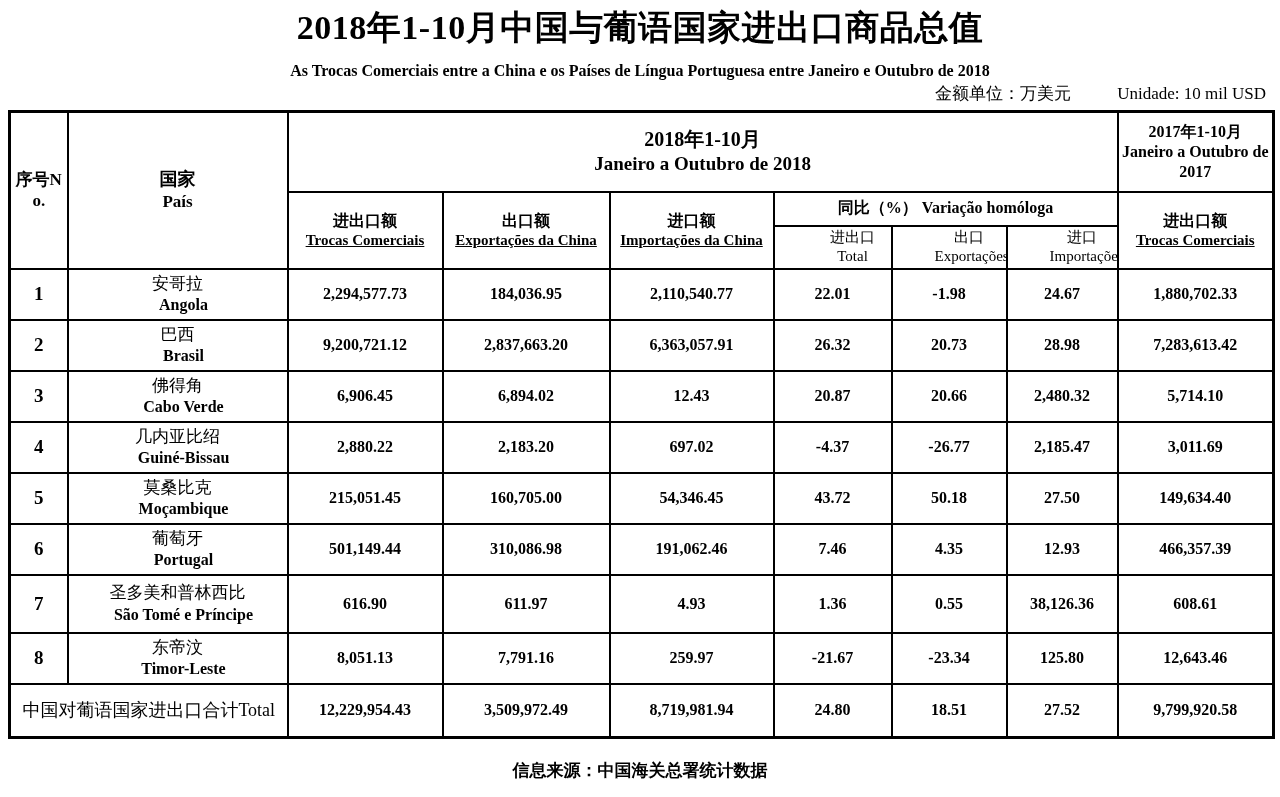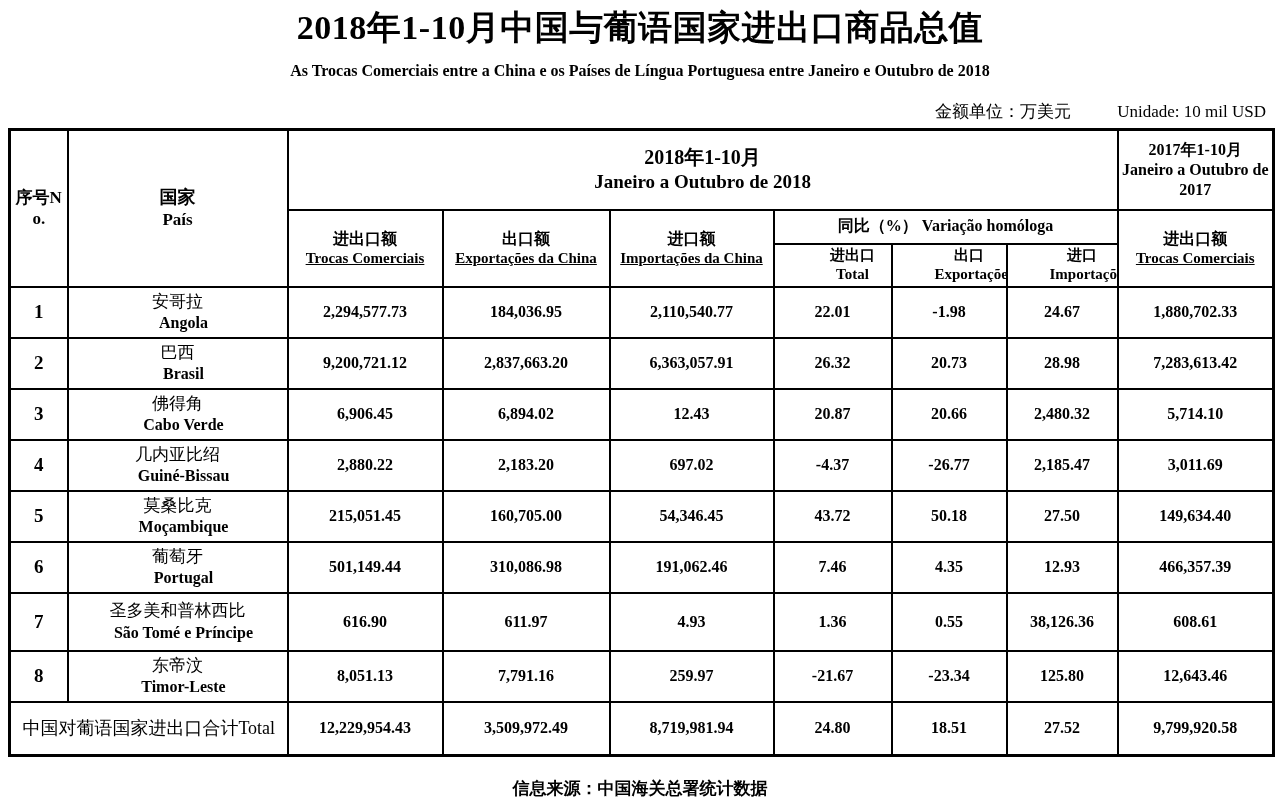--- a/index.html
+++ b/index.html
@@ -21,21 +21,21 @@
   }
   .subtitle {
     text-align: center;
     font-size: 16px;
     font-weight: bold;
     margin-top: 11px;
   }
   .unit-line {
     text-align: right;
     font-size: 17px;
-    margin-top: 20px;
+    margin-top: 2px;
     padding-right: 14px;
   }
   .unit-line .unit-pt { margin-left: 42px; }
 
   table.trade {
     border-collapse: collapse;
     table-layout: fixed;
     width: 1264px;
     margin: 5px 0 0 8px;
     border: 3px solid #000;
@@ -55,21 +55,21 @@
   tr.r-data-tall{ height: 58px; }
   tr.r-total    { height: 54px; }
 
   .no-head { font-size: 17px; font-weight: bold; word-break: break-all; line-height: 1.25; }
   .zh-head { font-size: 16px; font-weight: bold; line-height: 1.25; }
   .pt-head { font-size: 15px; font-weight: bold; line-height: 1.25; text-decoration: underline; }
   .period-zh { font-size: 20px; font-weight: bold; line-height: 1.3; }
   .period-pt { font-size: 19px; font-weight: bold; line-height: 1.3; }
   .p2017 div { font-size: 16px; font-weight: bold; line-height: 1.25; }
   .yoy-head { font-size: 16px; font-weight: bold; }
-  .yoy-sub div { font-size: 15px; font-weight: bold; line-height: 1.3; padding-left: 40px; }
+  .yoy-sub div { font-size: 15px; font-weight: normal; line-height: 1.3; padding-left: 40px; }
 
   td.no-cell { font-size: 19px; font-weight: bold; }
   td.num     { font-size: 16px; font-weight: bold; }
   .country-zh { font-size: 17px; font-weight: normal; line-height: 1.3; }
   .country-pt { font-size: 16px; font-weight: bold; line-height: 1.25; padding-left: 12px; }
   td.total-label {
     font-size: 18px;
     font-weight: normal;
     line-height: 1.35;
     word-break: break-all;

